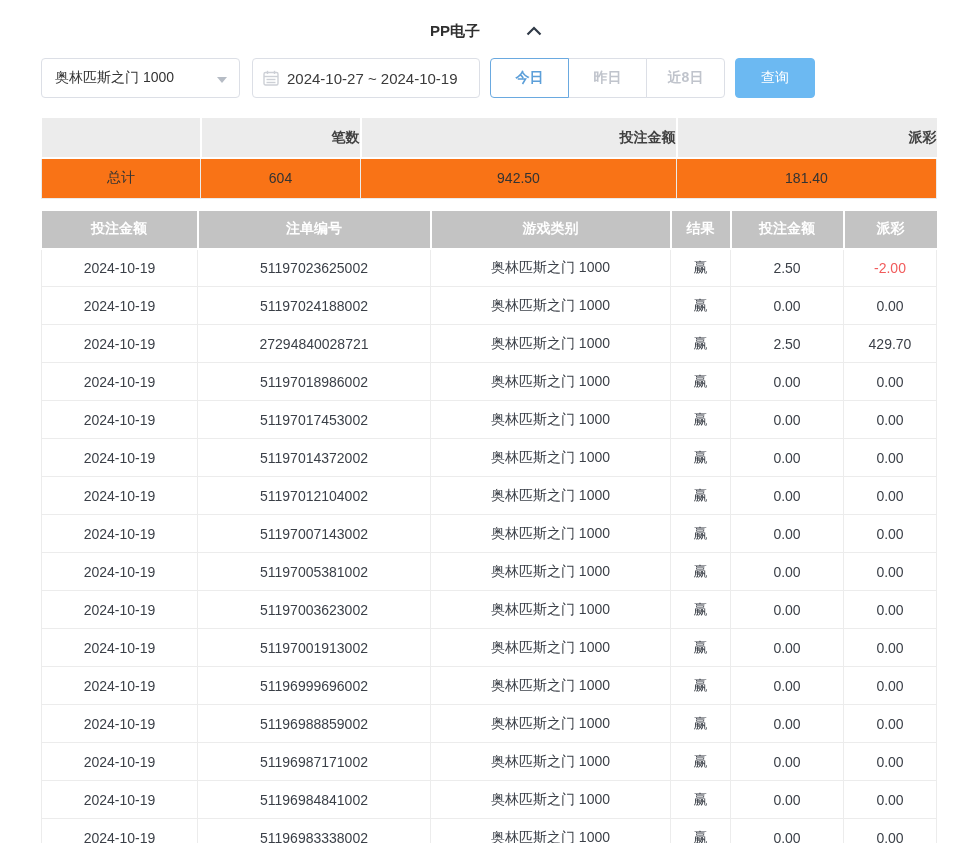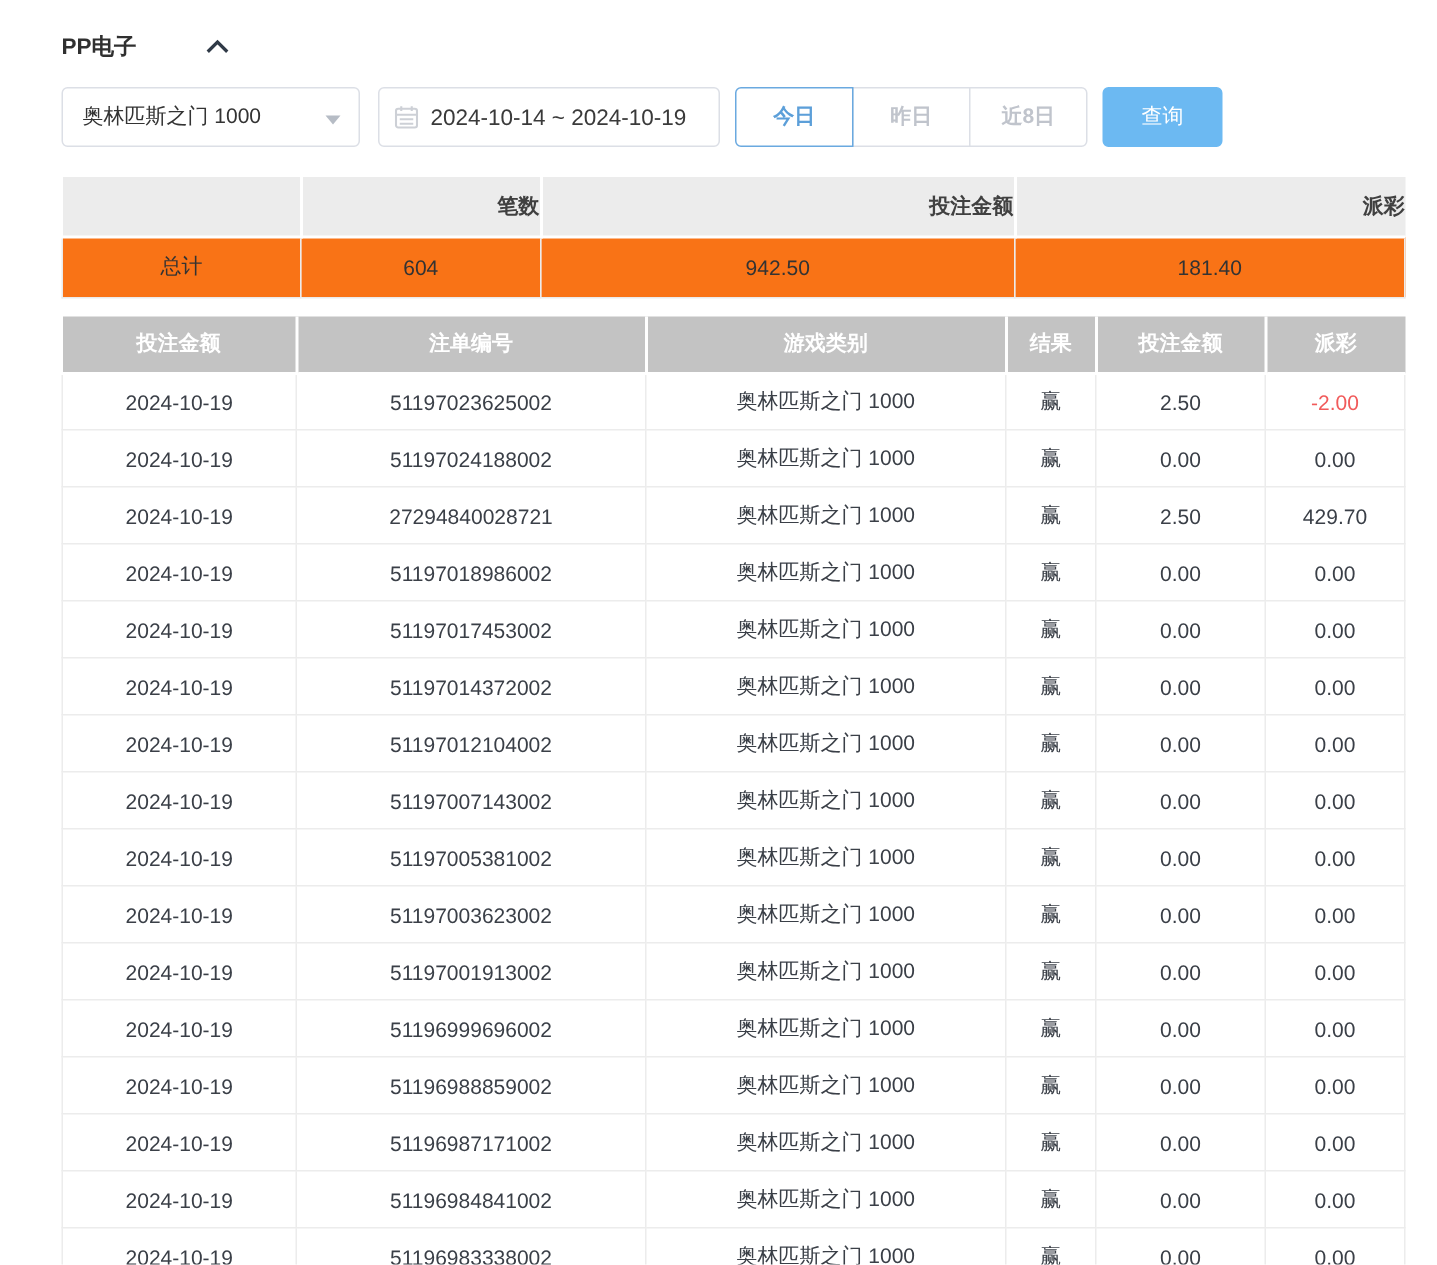--- a/index.html
+++ b/index.html
@@ -7,21 +7,21 @@
     width: 958px; height: 843px;
     background: #fff;
     overflow: hidden;
     font-family: "Liberation Sans", "DejaVu Sans", sans-serif;
     color: #333;
   }
   .page { padding: 14px 21px 0 41px; width: 958px; }
 
   
   .panel-header {
-    display: flex; align-items: center; justify-content: flex-start;
+    display: flex; align-items: center; justify-content: center;
     height: 34px; margin-bottom: 10px; gap: 40px;
   }
   .panel-title { font-size: 15px; font-weight: bold; color: #303030; }
   .collapse-btn { cursor: pointer; padding: 4px 6px; background: none; border: none; line-height: 0; }
 
   
   .filter-bar { display: flex; align-items: center; margin-bottom: 20px; }
   .select-box {
     position: relative; width: 199px; height: 40px;
     border: 1px solid #dcdfe6; border-radius: 4px;
@@ -115,21 +115,21 @@
       <span class="cal">
         <svg width="16" height="16" viewBox="0 0 16 16">
           <rect x="1" y="2.5" width="14" height="12.5" rx="1.5" fill="none" stroke="#cdd0d6" stroke-width="1.4"></rect>
           <line x1="1" y1="6.5" x2="15" y2="6.5" stroke="#cdd0d6" stroke-width="1.4"></line>
           <line x1="4.5" y1="0.8" x2="4.5" y2="4" stroke="#cdd0d6" stroke-width="1.4"></line>
           <line x1="11.5" y1="0.8" x2="11.5" y2="4" stroke="#cdd0d6" stroke-width="1.4"></line>
           <line x1="3.5" y1="9.5" x2="12.5" y2="9.5" stroke="#cdd0d6" stroke-width="1.4"></line>
           <line x1="3.5" y1="12.5" x2="12.5" y2="12.5" stroke="#cdd0d6" stroke-width="1.4"></line>
         </svg>
       </span>
-      <span>2024-10-14 ~ 2024-10-19</span>
+      <span>2024-10-27 ~ 2024-10-19</span>
     </div>
 
     <div class="btn-group">
       <button class="seg-btn active">今日</button>
       <button class="seg-btn">昨日</button>
       <button class="seg-btn">近8日</button>
     </div>
 
     <button class="query-btn">查询</button>
   </div>

